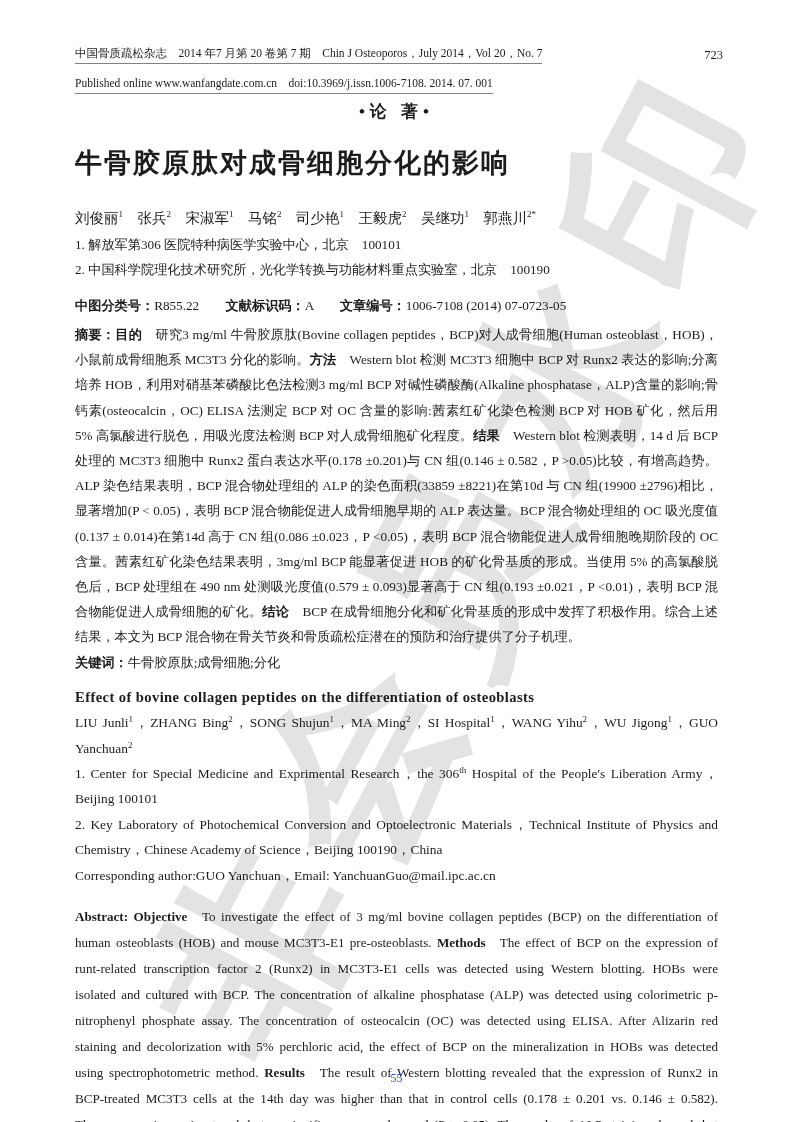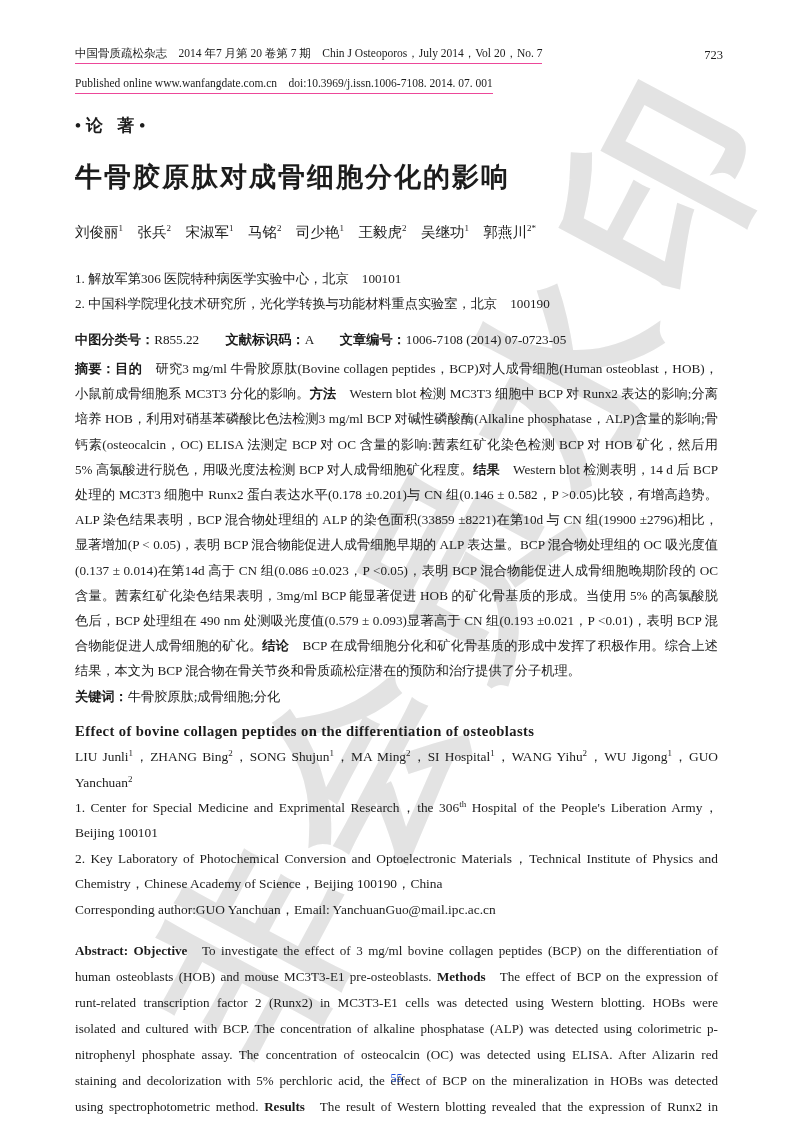--- a/index.html
+++ b/index.html
@@ -38,38 +38,38 @@
     white-space:nowrap;
   }
   .header .rule-line + .rule-line{margin-top:12px;}
   .page-num-top{
     position:absolute;
     top:48px;right:70px;
     font-size:12.5px;
     z-index:1;
   }
   .section-label{
-    text-align:left;
-    margin-top:20px;
+    text-align:center;
+    margin-top:6px;
     font-size:17px;
     letter-spacing:5px;
     font-weight:600;
   }
   .title-cn{
     margin-top:22px;
     font-size:27px;
     font-weight:700;
     letter-spacing:2px;
   }
   .authors-cn{
     margin-top:28px;
     font-size:14.5px;
   }
   .affils-cn{
-    margin-top:24px;
+    margin-top:4px;
     font-size:13.2px;
     line-height:25px;
   }
   .meta{
     margin-top:14px;
     font-size:13.2px;
     line-height:20px;
   }
   .abstract-cn{
     margin-top:6px;

